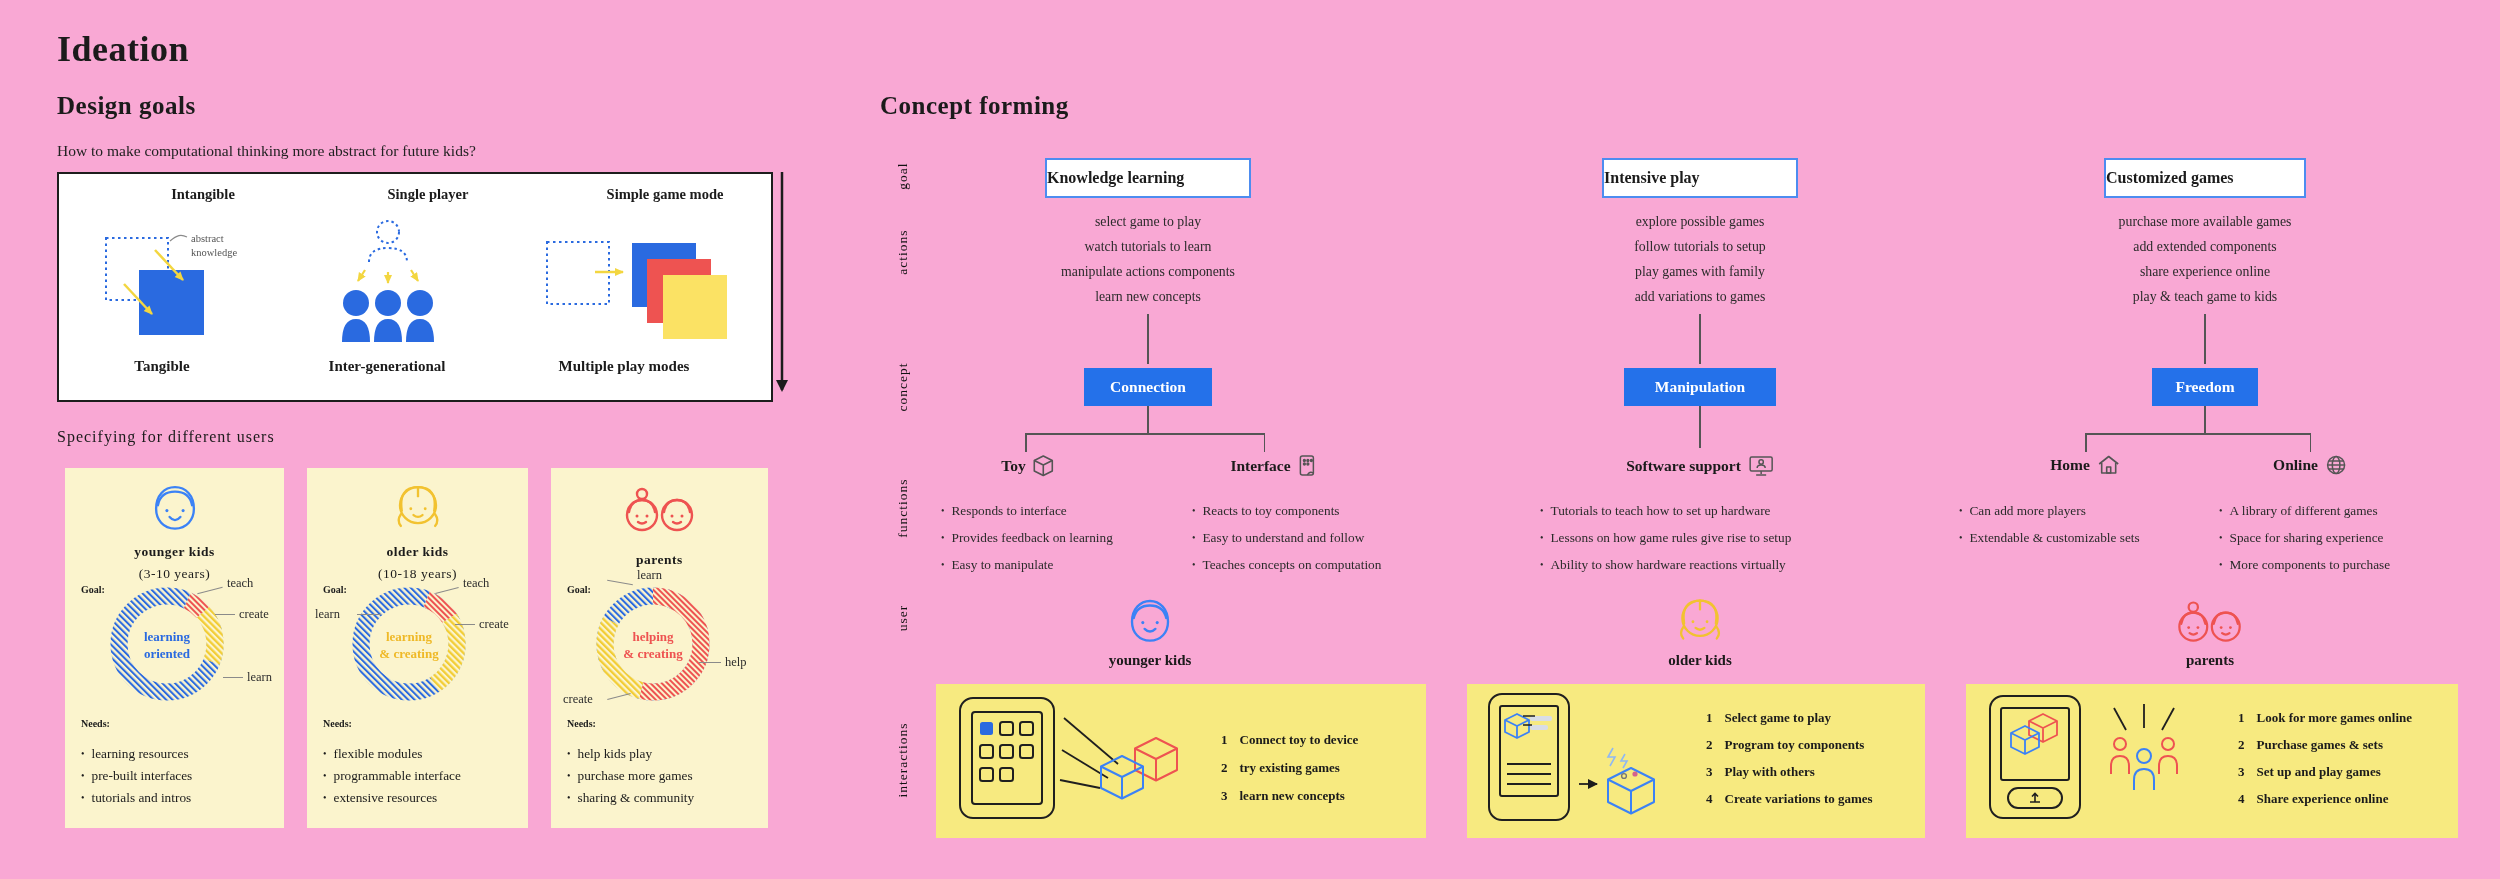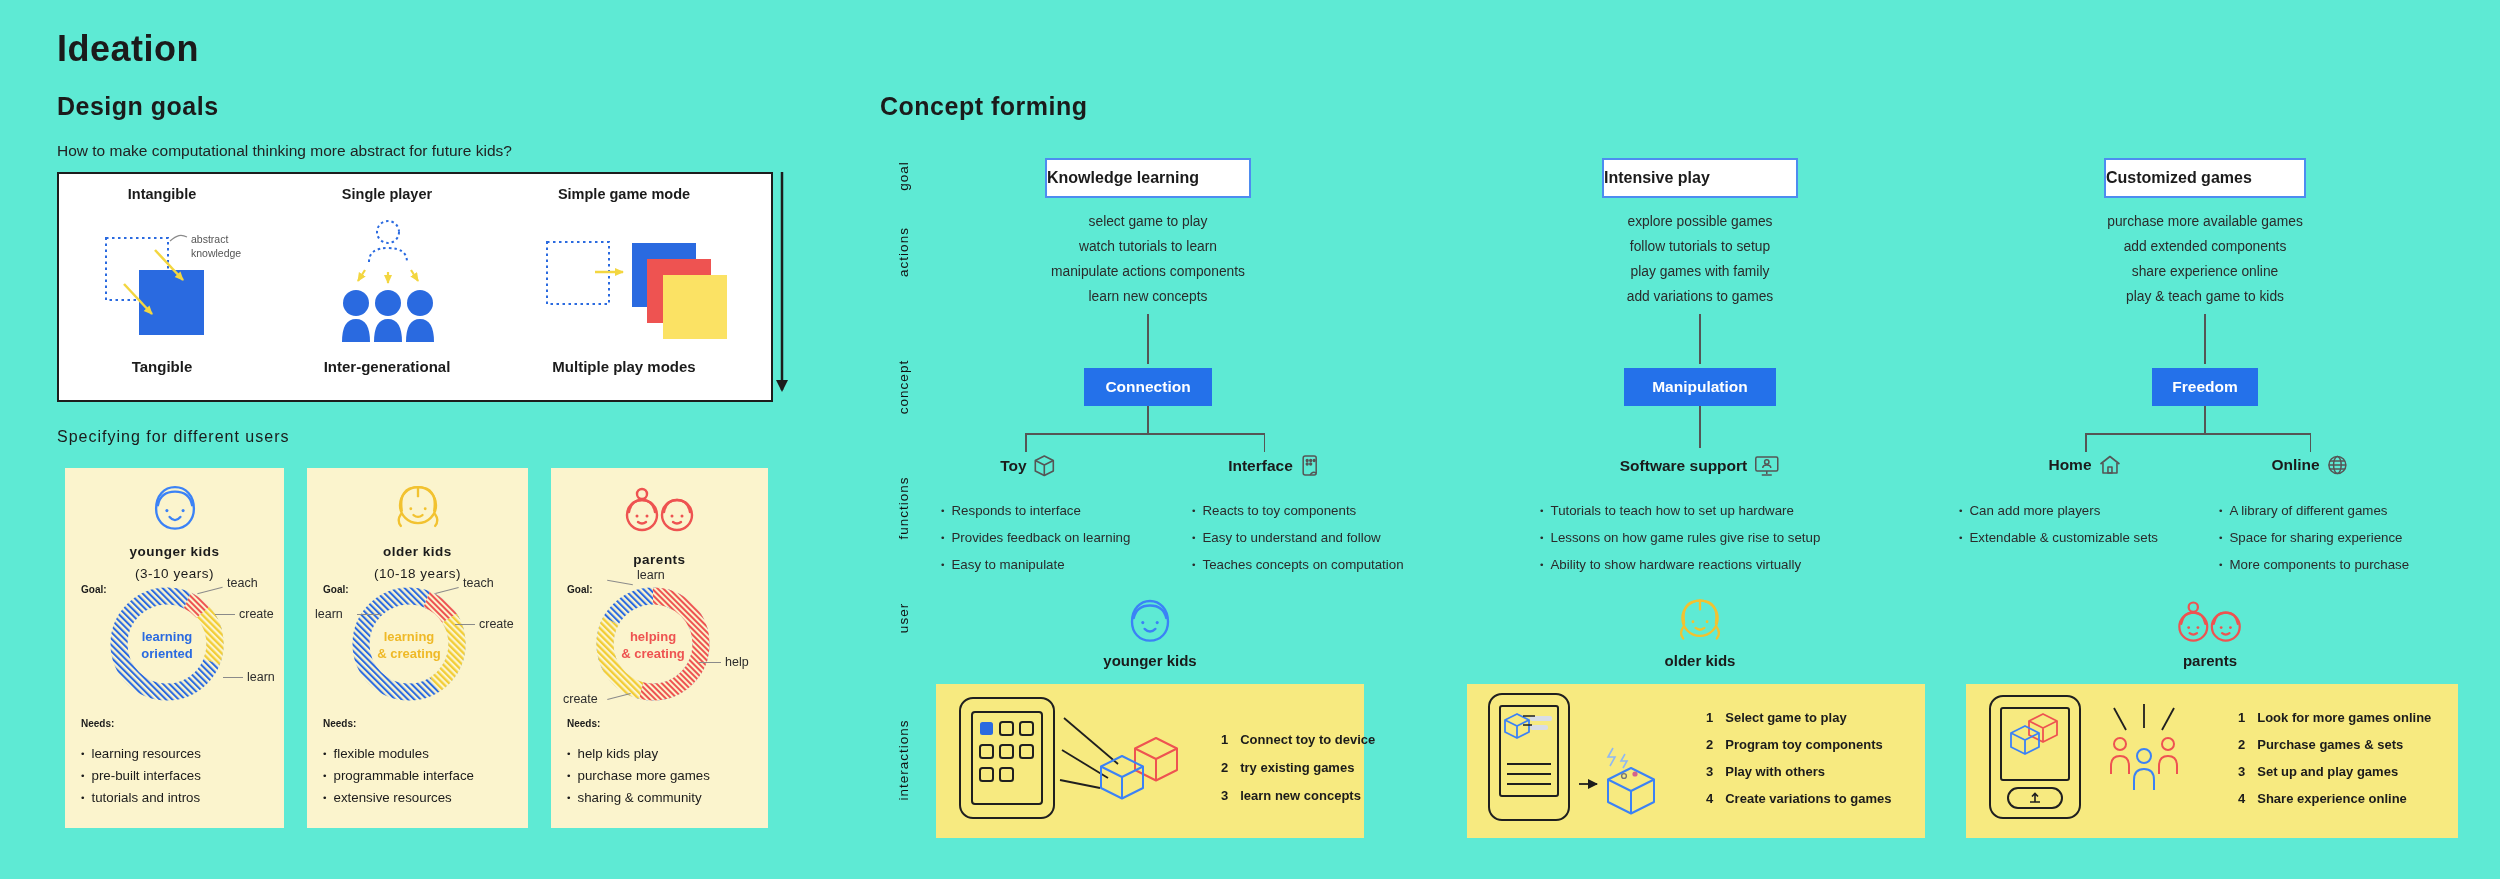--- a/index.html
+++ b/index.html
@@ -1,26 +1,26 @@
 <!DOCTYPE html>
 <html><head>
 <meta charset="utf-8">
 <style>
   html,body{margin:0;padding:0;background:#fff;}
-  .canvas{position:relative;width:2500px;height:879px;background:#5eead4;overflow:hidden;
-          font-family:Liberation Sans, sans-serif;color:#1b1b1b;}
+  .canvas{position:relative;width:2500px;height:879px;background:#f9a8d4;overflow:hidden;
+          font-family:Liberation Serif, serif;color:#1b1b1b;}
   .abs{position:absolute;}
   .ctr{transform:translateX(-50%);}
   .b{font-weight:bold;}
   .h1{font-size:36px;font-weight:bold;letter-spacing:.5px;}
   .h2{font-size:25px;font-weight:bold;letter-spacing:.5px;}
   .h3{font-size:16px;letter-spacing:1px;}
   .q{font-size:15.5px;color:#222;}
   .goalsbox{border:2.5px solid #1d1d1d;background:#fff;}
-  .toplab{font-size:14.5px;font-weight:bold;white-space:nowrap;}
+  .toplab{font-size:14.5px;font-weight:bold;white-space:nowrap;margin-left:41px;}
   .botlab{font-size:15px;font-weight:bold;white-space:nowrap;}
   .anno{font-size:10.5px;color:#555;line-height:14px;white-space:nowrap;}
   .card{position:absolute;top:468px;height:360px;background:#fbf4cd;}
   .uname{position:absolute;width:100%;text-align:center;font-size:13.5px;letter-spacing:.5px;}
   .goal-lab,.needs-lab{position:absolute;font-size:10px;font-weight:bold;}
   .need{position:absolute;font-size:13.3px;white-space:nowrap;}
   .need::before{content:"•";font-size:.75em;margin-right:7px;vertical-align:1px;}
   .dcenter{position:absolute;left:42px;width:120px;text-align:center;font-size:13px;font-weight:bold;line-height:17px;}
   .co{position:absolute;font-size:12.5px;color:#2d2d2d;white-space:nowrap;}
   .coline{position:absolute;height:1.2px;background:#8a8a8a;}
@@ -294,21 +294,21 @@
 
   <svg class="abs" style="left:1123px;top:592px" width="54" height="54" viewBox="0 0 60 60" fill="none" stroke="#3b82f6" stroke-width="2.6" stroke-linecap="round">
     <path d="M30,54 C18,54 10,45 10,33 C10,19 19,10 30,10 C41,10 50,19 50,33 C50,45 42,54 30,54 Z"></path>
     <path d="M12,29 Q15,15 30,15 Q45,15 48,29"></path>
     <circle cx="22" cy="34" r="1.7" fill="#3b82f6" stroke="none"></circle>
       <circle cx="38" cy="34" r="1.7" fill="#3b82f6" stroke="none"></circle>
     <path d="M24,41 Q30,47 36,41"></path>
   </svg>
   <div class="abs ctr ulabel" style="left:1150px;top:652px">younger kids</div>
 
-  <div class="panel" style="left:936px;width:428px">
+  <div class="panel" style="left:936px;width:490px">
     <svg class="abs" style="left:16px;top:8px" width="260" height="140" fill="none" stroke="#1f1f1f" stroke-width="2">
       <rect x="8" y="6" width="94" height="120" rx="13"></rect>
       <rect x="20" y="20" width="70" height="92" rx="3"></rect>
       <rect x="28" y="30" width="13" height="13" rx="2.5" fill="#2a6ae0" stroke="none"></rect>
       <rect x="48" y="30" width="13" height="13" rx="2.5"></rect>
         <rect x="68" y="30" width="13" height="13" rx="2.5"></rect>
       <rect x="28" y="53" width="13" height="13" rx="2.5"></rect>
         <rect x="48" y="53" width="13" height="13" rx="2.5"></rect>
         <rect x="68" y="53" width="13" height="13" rx="2.5"></rect>
       <rect x="28" y="76" width="13" height="13" rx="2.5"></rect>

